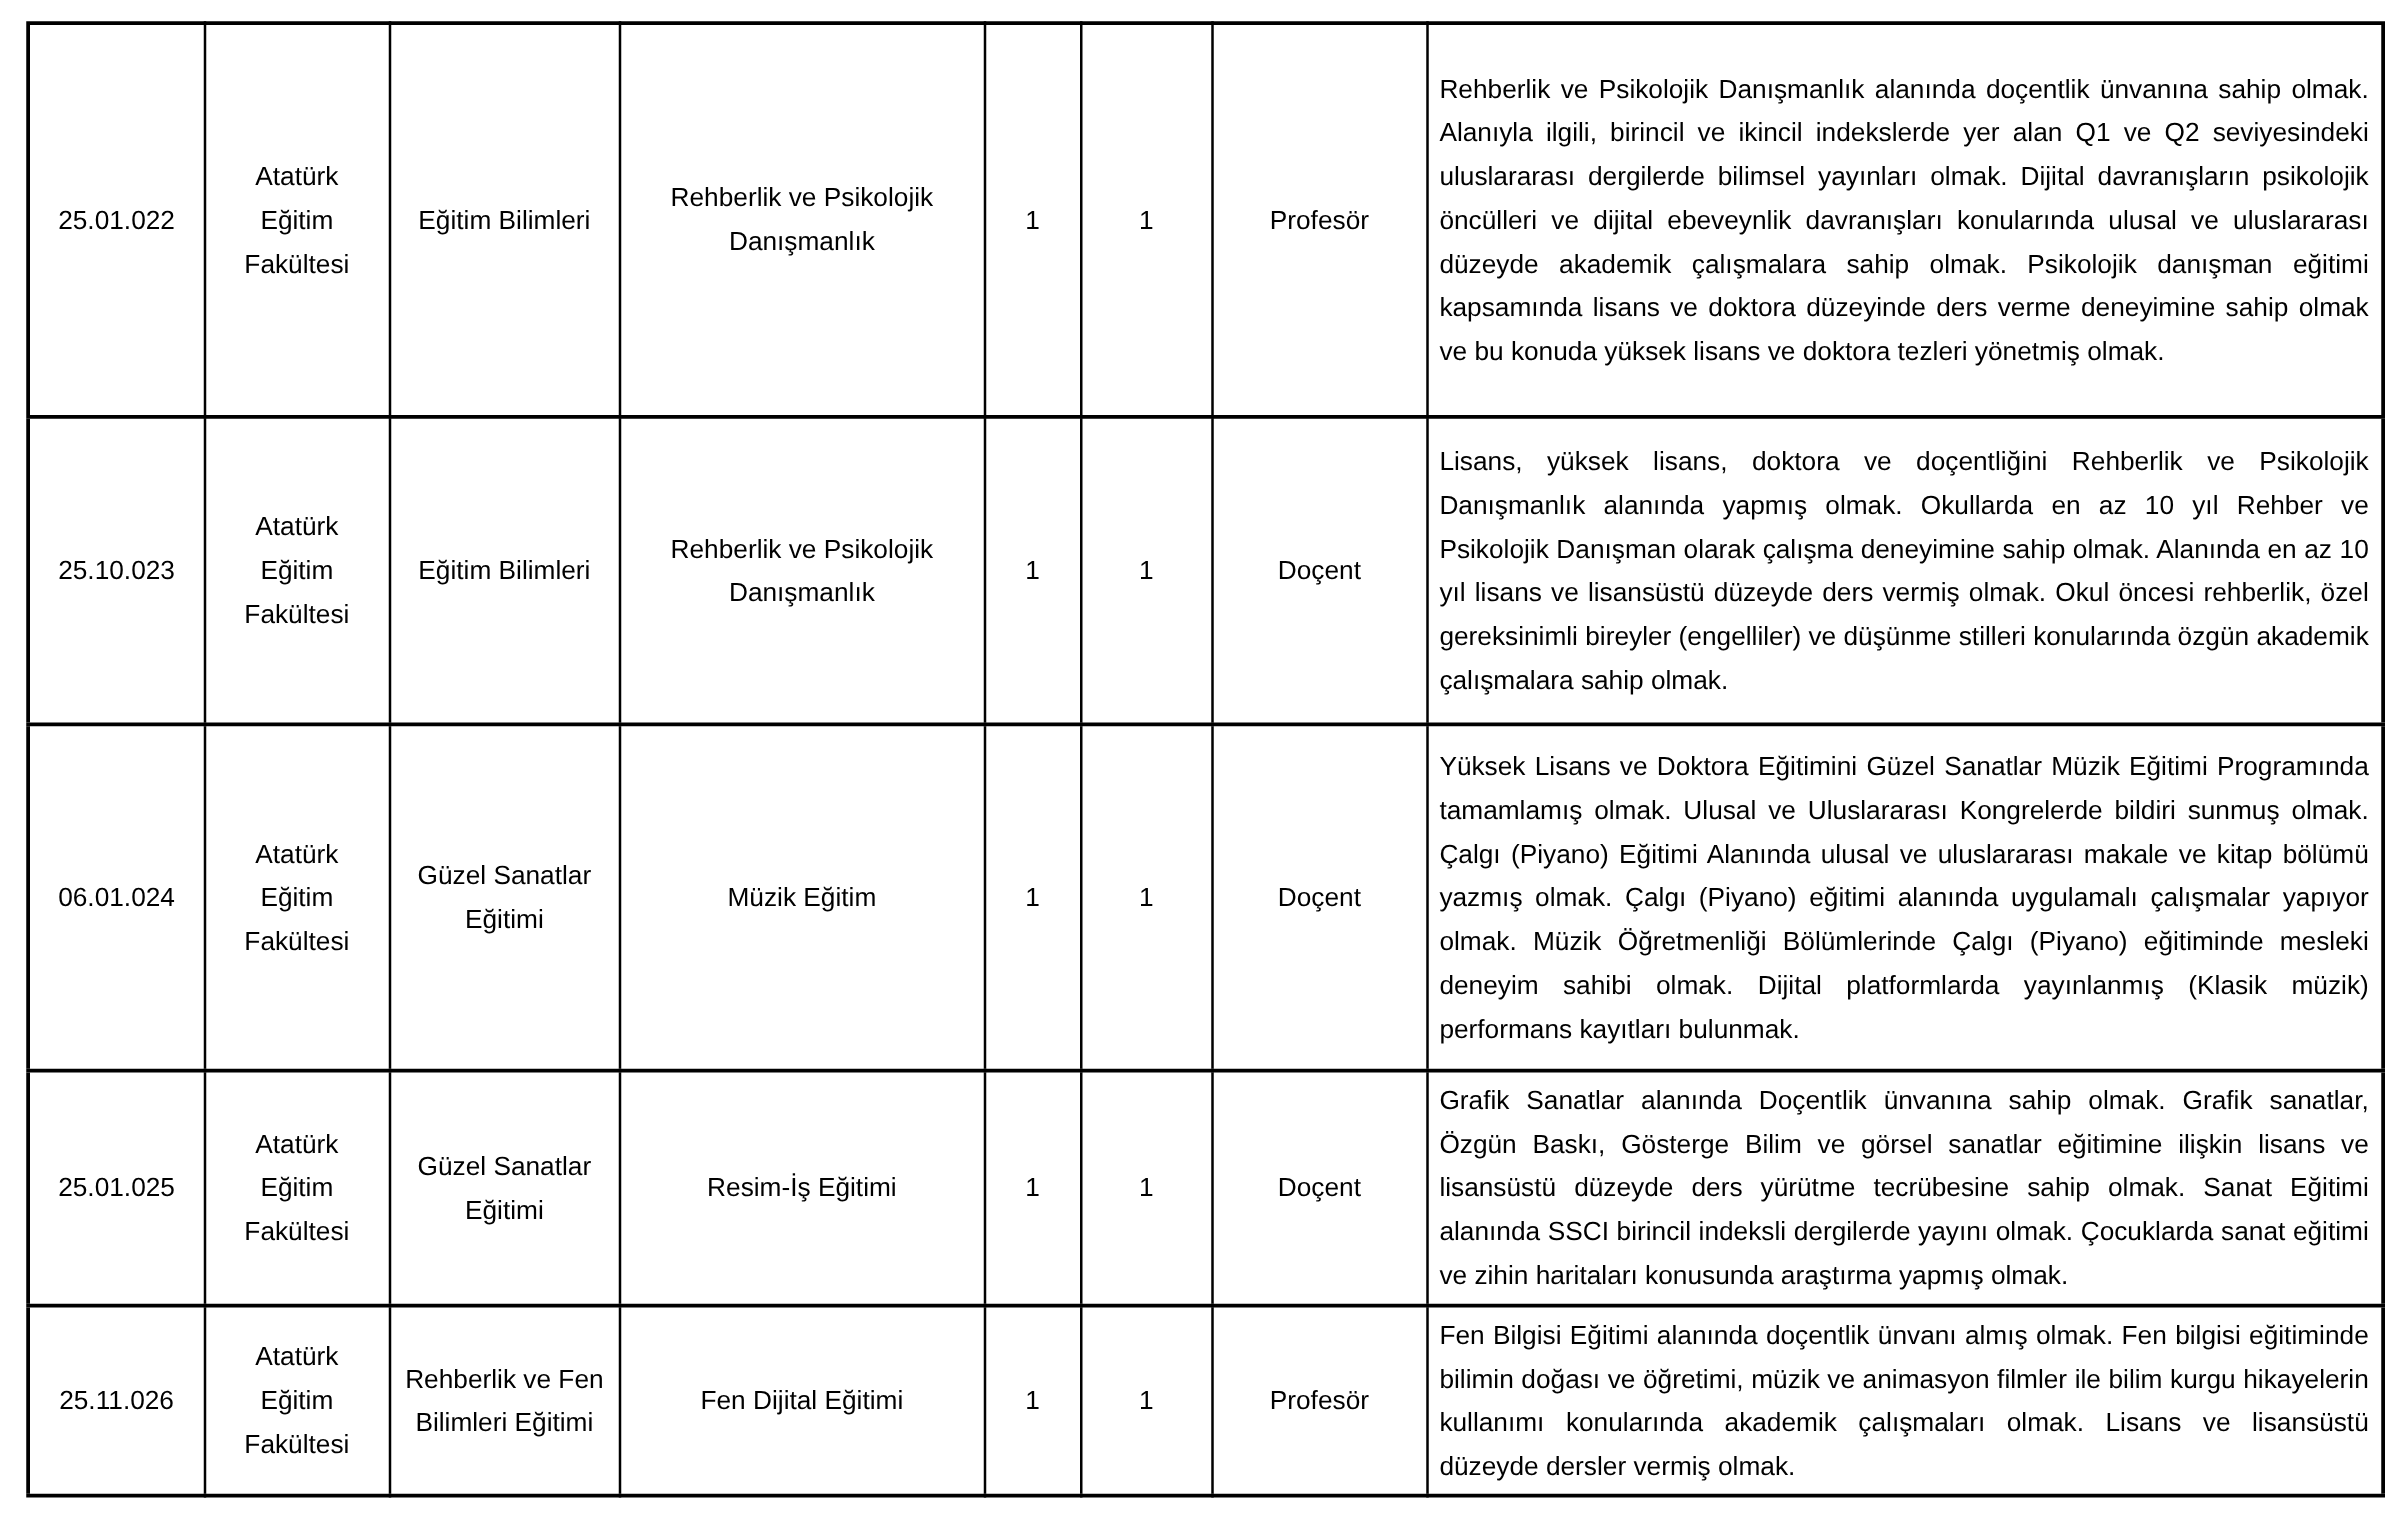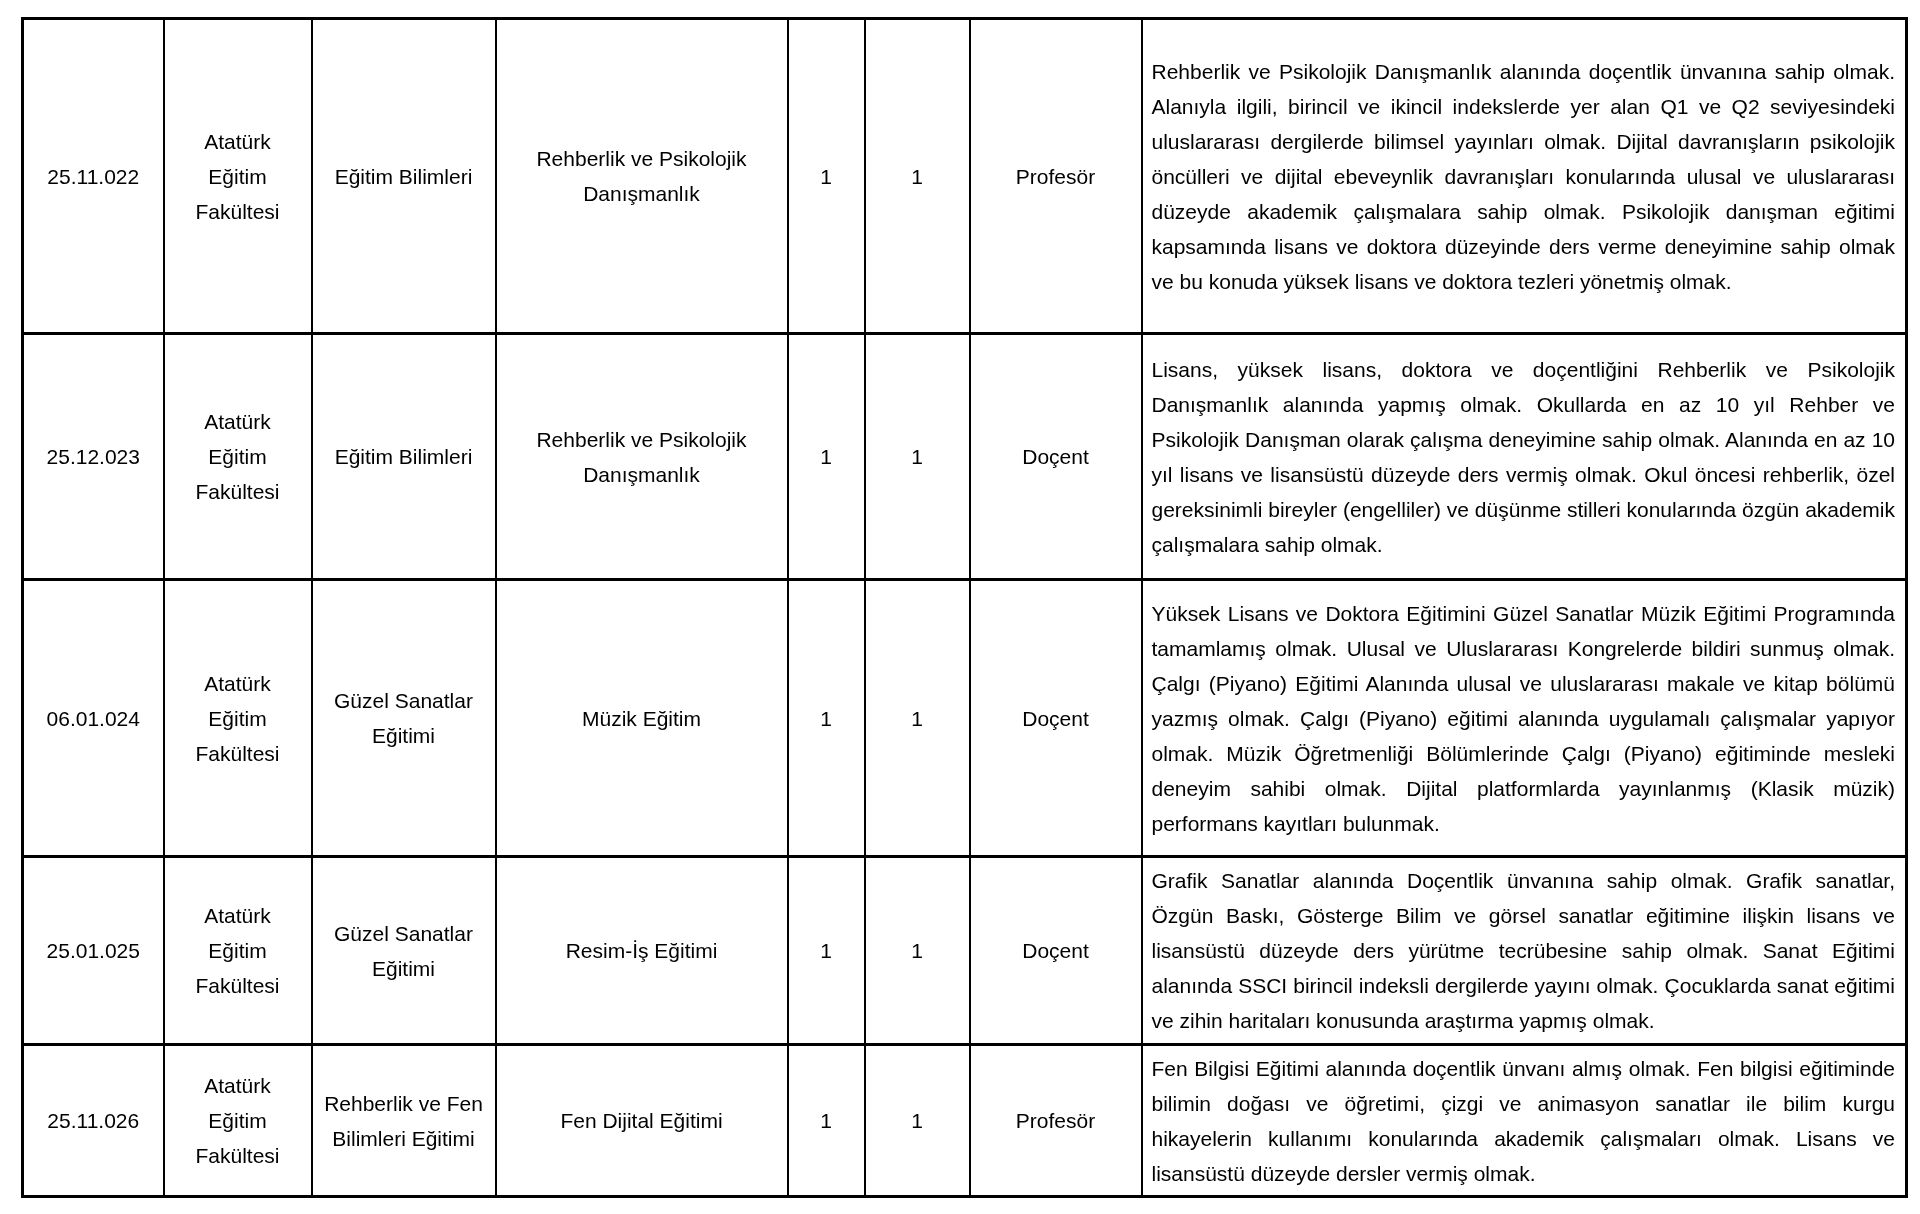--- a/index.html
+++ b/index.html
@@ -63,31 +63,31 @@
       <col style="width:148px">
       <col style="width:184px">
       <col style="width:292px">
       <col style="width:77px">
       <col style="width:105px">
       <col style="width:172px">
       <col style="width:765px">
     </colgroup>
     <tbody>
       <tr class="r0">
-        <td class="center">25.11.022</td>
+        <td class="center">25.01.022</td>
         <td class="center">Atatürk Eğitim Fakültesi</td>
         <td class="center">Eğitim Bilimleri</td>
         <td class="center">Rehberlik ve Psikolojik Danışmanlık</td>
         <td class="center">1</td>
         <td class="center">1</td>
         <td class="center">Profesör</td>
         <td class="req">Rehberlik ve Psikolojik Danışmanlık alanında doçentlik ünvanına sahip olmak. Alanıyla ilgili, birincil ve ikincil indekslerde yer alan Q1 ve Q2 seviyesindeki uluslararası dergilerde bilimsel yayınları olmak. Dijital davranışların psikolojik öncülleri ve dijital ebeveynlik davranışları konularında ulusal ve uluslararası düzeyde akademik çalışmalara sahip olmak. Psikolojik danışman eğitimi kapsamında lisans ve doktora düzeyinde ders verme deneyimine sahip olmak ve bu konuda yüksek lisans ve doktora tezleri yönetmiş olmak.</td>
       </tr>
       <tr class="r1">
-        <td class="center">25.12.023</td>
+        <td class="center">25.10.023</td>
         <td class="center">Atatürk Eğitim Fakültesi</td>
         <td class="center">Eğitim Bilimleri</td>
         <td class="center">Rehberlik ve Psikolojik Danışmanlık</td>
         <td class="center">1</td>
         <td class="center">1</td>
         <td class="center">Doçent</td>
         <td class="req">Lisans, yüksek lisans, doktora ve doçentliğini Rehberlik ve Psikolojik Danışmanlık alanında yapmış olmak. Okullarda en az 10 yıl Rehber ve Psikolojik Danışman olarak çalışma deneyimine sahip olmak. Alanında en az 10 yıl lisans ve lisansüstü düzeyde ders vermiş olmak. Okul öncesi rehberlik, özel gereksinimli bireyler (engelliler) ve düşünme stilleri konularında özgün akademik çalışmalara sahip olmak.</td>
       </tr>
       <tr class="r2">
         <td class="center">06.01.024</td>
@@ -110,17 +110,17 @@
         <td class="req">Grafik Sanatlar alanında Doçentlik ünvanına sahip olmak. Grafik sanatlar, Özgün Baskı, Gösterge Bilim ve görsel sanatlar eğitimine ilişkin lisans ve lisansüstü düzeyde ders yürütme tecrübesine sahip olmak. Sanat Eğitimi alanında SSCI birincil indeksli dergilerde yayını olmak. Çocuklarda sanat eğitimi ve zihin haritaları konusunda araştırma yapmış olmak.</td>
       </tr>
       <tr class="r4">
         <td class="center">25.11.026</td>
         <td class="center">Atatürk Eğitim Fakültesi</td>
         <td class="center">Rehberlik ve Fen Bilimleri Eğitimi</td>
         <td class="center">Fen Dijital Eğitimi</td>
         <td class="center">1</td>
         <td class="center">1</td>
         <td class="center">Profesör</td>
-        <td class="req">Fen Bilgisi Eğitimi alanında doçentlik ünvanı almış olmak. Fen bilgisi eğitiminde bilimin doğası ve öğretimi, çizgi ve animasyon sanatlar ile bilim kurgu hikayelerin kullanımı konularında akademik çalışmaları olmak. Lisans ve lisansüstü düzeyde dersler vermiş olmak.</td>
+        <td class="req">Fen Bilgisi Eğitimi alanında doçentlik ünvanı almış olmak. Fen bilgisi eğitiminde bilimin doğası ve öğretimi, müzik ve animasyon filmler ile bilim kurgu hikayelerin kullanımı konularında akademik çalışmaları olmak. Lisans ve lisansüstü düzeyde dersler vermiş olmak.</td>
       </tr>
     </tbody>
   </table>
 </div>
 
 </body></html>

